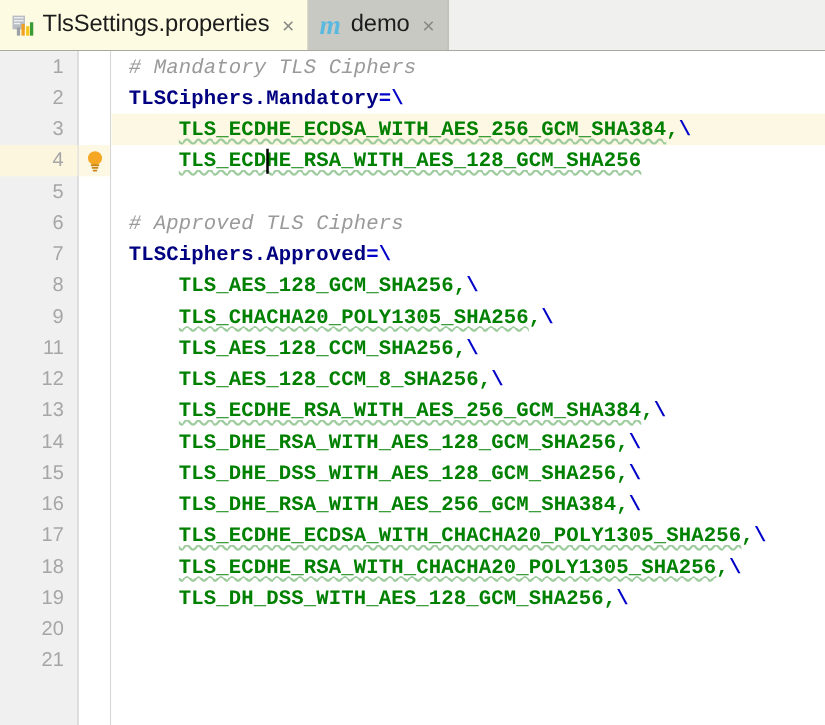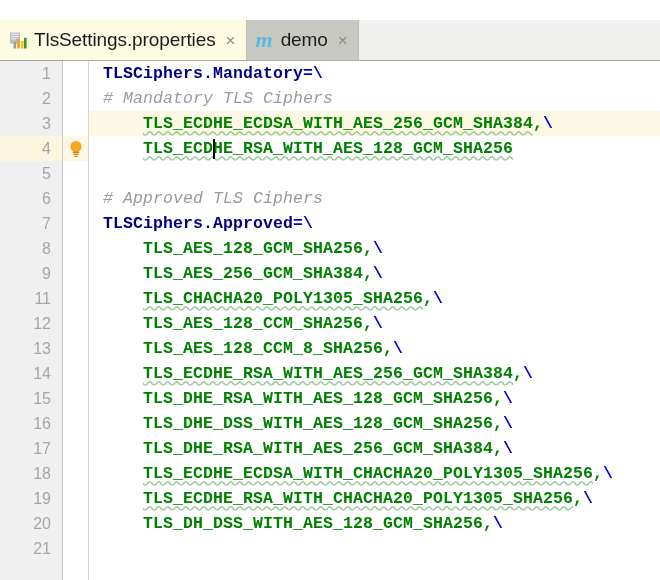--- a/index.html
+++ b/index.html
@@ -15,21 +15,20 @@
   }
 
   
   .tabbar {
     display: flex;
     align-items: flex-start;
     height: 41px;
     background: #f0f0ef;
     border-bottom: 1px solid #a9a9a0;
     box-sizing: border-box;
-    margin-top: 20px;
   }
   .tab {
     display: flex;
     align-items: center;
     gap: 6px;
     padding: 0 10px 0 9px;
     height: 100%;
     box-sizing: border-box;
     font-size: 19px;
     color: #1c1c1c;
@@ -243,29 +242,28 @@
       <div class="row"></div>
       <span class="bulb" style="top: 78px;"><svg viewBox="0 0 18 20" width="18" height="20">
           <circle cx="9" cy="7.5" r="5.6" fill="#f5a623"></circle>
           <rect x="5.6" y="12.4" width="6.8" height="1.5" rx="0.6" fill="#c9871a"></rect>
           <rect x="6.3" y="14.6" width="5.4" height="1.4" rx="0.6" fill="#c9871a"></rect>
           <rect x="7.2" y="16.8" width="3.6" height="1.3" rx="0.6" fill="#c9871a"></rect>
         </svg></span>
     </div>
 
   <div class="code-area" id="code-area">
+      <div class="code-line"><span class="tok-comment"># Mandatory TLS Ciphers</span></div>
       <div class="code-line"><span class="tok-key">TLSCiphers.Mandatory</span><span class="tok-eq">=</span><span class="tok-cont">\</span></div>
-      <div class="code-line"><span class="tok-comment"># Mandatory TLS Ciphers</span></div>
       <div class="code-line hl">    <span class="tok-val squiggle">TLS_ECDHE_ECDSA_WITH_AES_256_GCM_SHA384</span><span class="tok-val">,</span><span class="tok-cont">\</span></div>
       <div class="code-line">    <span class="tok-val squiggle">TLS_ECDHE_RSA_WITH_AES_128_GCM_SHA256</span></div>
       <div class="code-line">&nbsp;</div>
       <div class="code-line"><span class="tok-comment"># Approved TLS Ciphers</span></div>
       <div class="code-line"><span class="tok-key">TLSCiphers.Approved</span><span class="tok-eq">=</span><span class="tok-cont">\</span></div>
       <div class="code-line">    <span class="tok-val">TLS_AES_128_GCM_SHA256</span><span class="tok-val">,</span><span class="tok-cont">\</span></div>
-      <div class="code-line">    <span class="tok-val">TLS_AES_256_GCM_SHA384</span><span class="tok-val">,</span><span class="tok-cont">\</span></div>
       <div class="code-line">    <span class="tok-val squiggle">TLS_CHACHA20_POLY1305_SHA256</span><span class="tok-val">,</span><span class="tok-cont">\</span></div>
       <div class="code-line">    <span class="tok-val">TLS_AES_128_CCM_SHA256</span><span class="tok-val">,</span><span class="tok-cont">\</span></div>
       <div class="code-line">    <span class="tok-val">TLS_AES_128_CCM_8_SHA256</span><span class="tok-val">,</span><span class="tok-cont">\</span></div>
       <div class="code-line">    <span class="tok-val squiggle">TLS_ECDHE_RSA_WITH_AES_256_GCM_SHA384</span><span class="tok-val">,</span><span class="tok-cont">\</span></div>
       <div class="code-line">    <span class="tok-val">TLS_DHE_RSA_WITH_AES_128_GCM_SHA256</span><span class="tok-val">,</span><span class="tok-cont">\</span></div>
       <div class="code-line">    <span class="tok-val">TLS_DHE_DSS_WITH_AES_128_GCM_SHA256</span><span class="tok-val">,</span><span class="tok-cont">\</span></div>
       <div class="code-line">    <span class="tok-val">TLS_DHE_RSA_WITH_AES_256_GCM_SHA384</span><span class="tok-val">,</span><span class="tok-cont">\</span></div>
       <div class="code-line">    <span class="tok-val squiggle">TLS_ECDHE_ECDSA_WITH_CHACHA20_POLY1305_SHA256</span><span class="tok-val">,</span><span class="tok-cont">\</span></div>
       <div class="code-line">    <span class="tok-val squiggle">TLS_ECDHE_RSA_WITH_CHACHA20_POLY1305_SHA256</span><span class="tok-val">,</span><span class="tok-cont">\</span></div>
       <div class="code-line">    <span class="tok-val">TLS_DH_DSS_WITH_AES_128_GCM_SHA256</span><span class="tok-val">,</span><span class="tok-cont">\</span></div>

